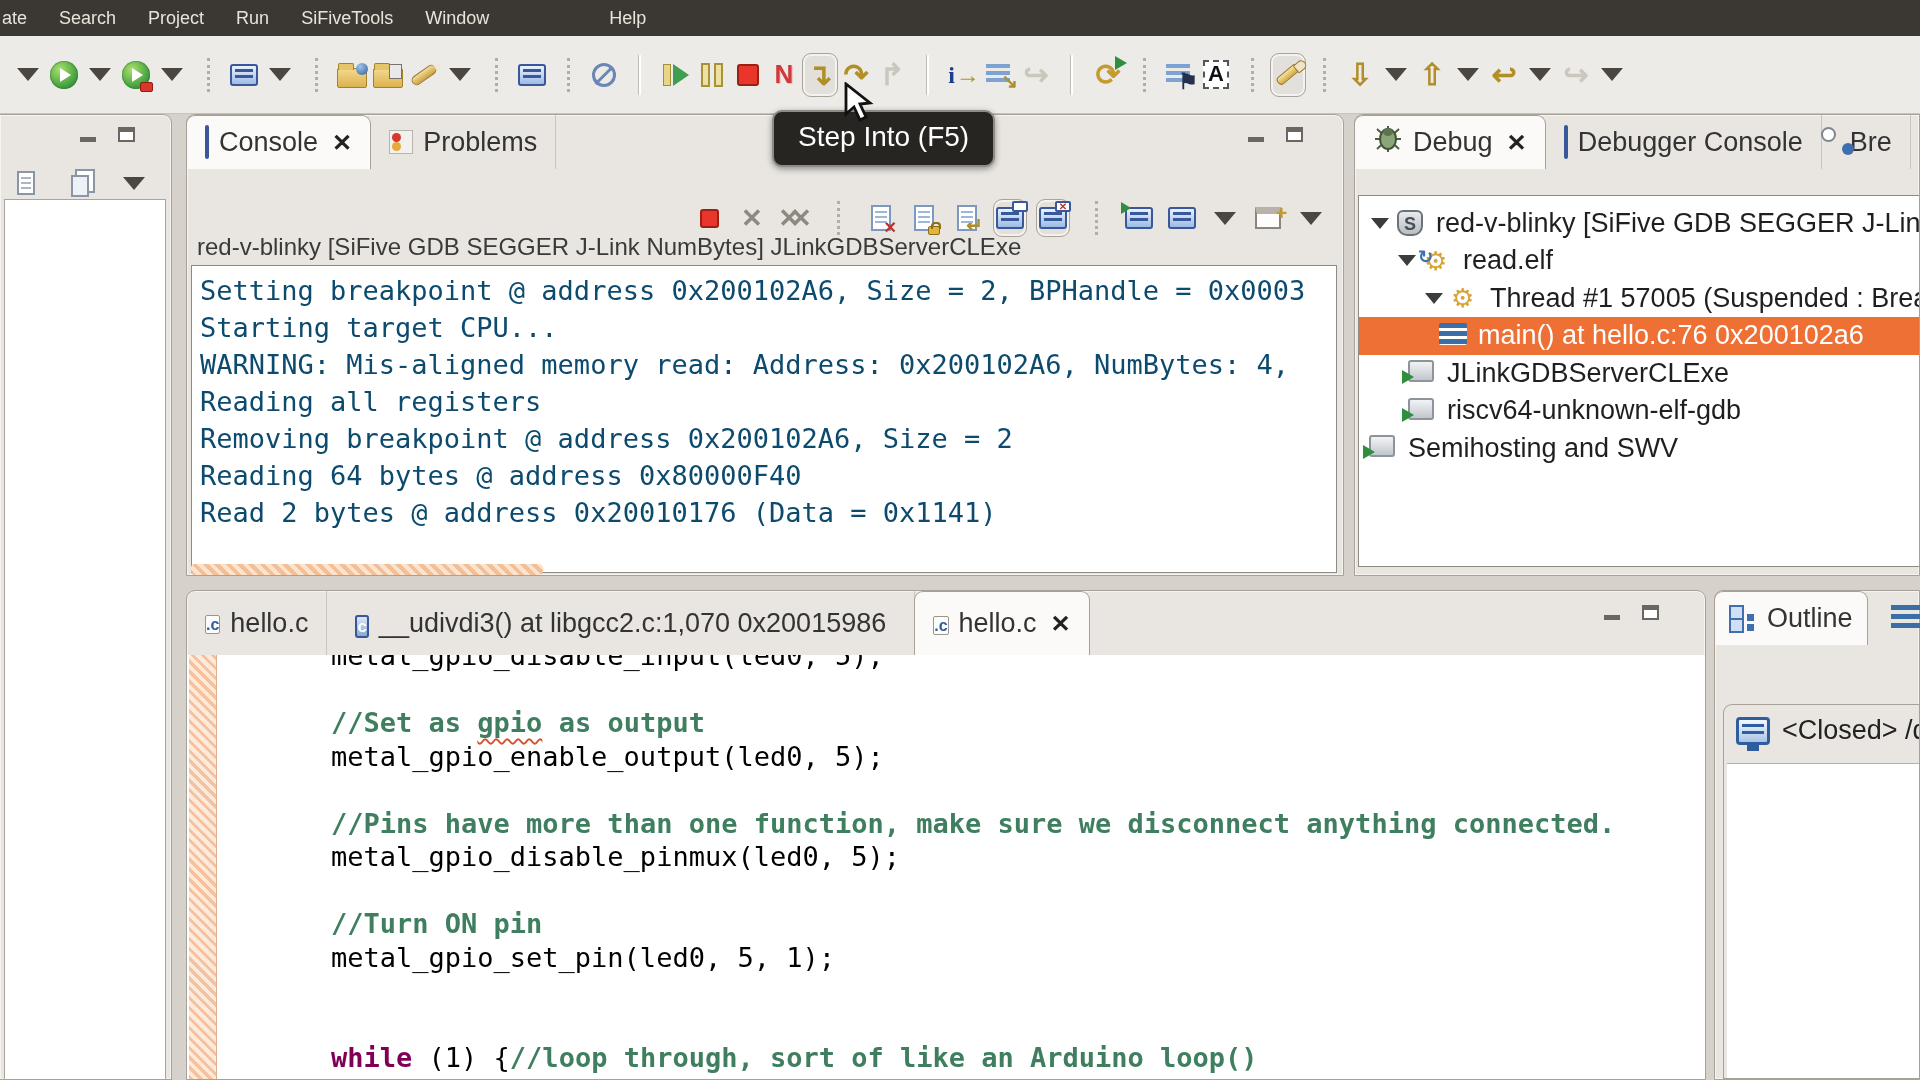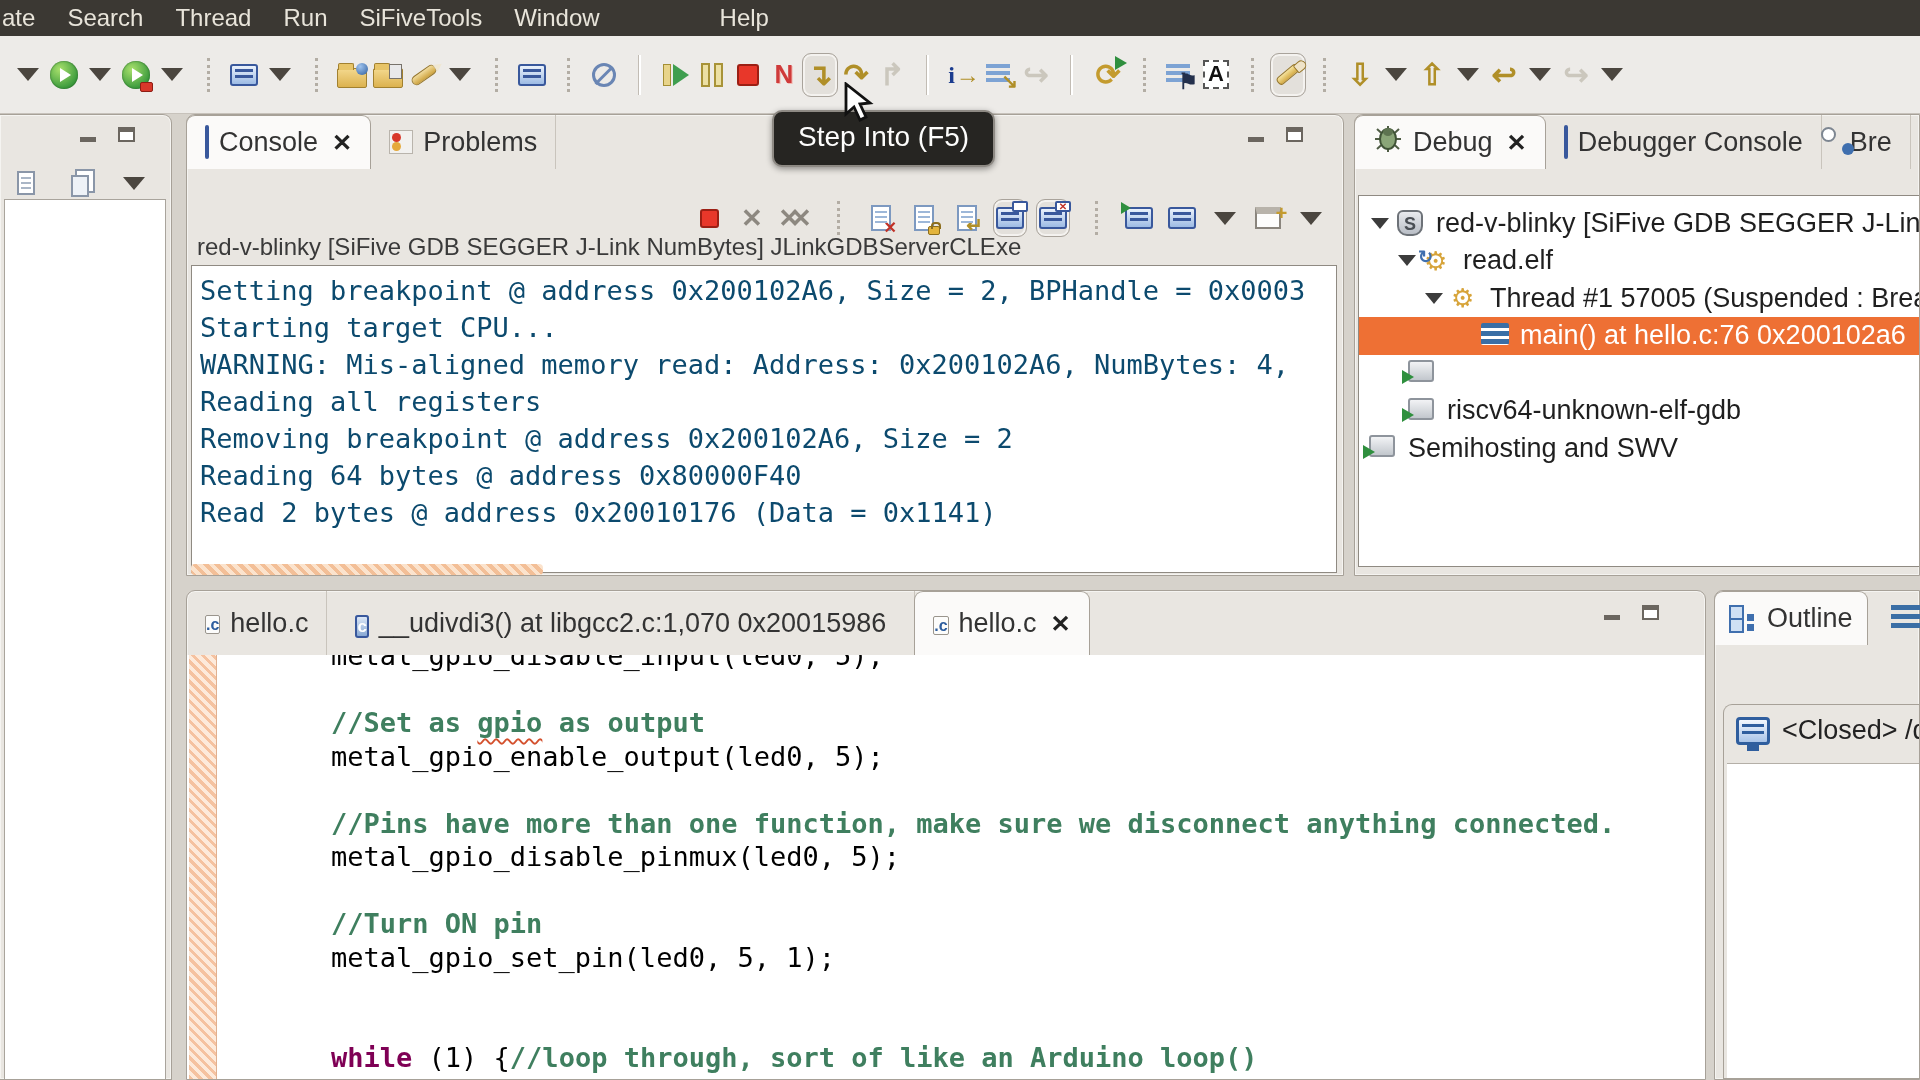--- a/index.html
+++ b/index.html
@@ -1,21 +1,21 @@
 <!DOCTYPE html>
 <html><head>
 <meta charset="utf-8">
 <style>
   * { margin:0; padding:0; box-sizing:border-box; }
   html,body { width:1920px; height:1080px; overflow:hidden; }
   body { background:#d6d2cb; font-family:"Liberation Sans", sans-serif; position:relative; }
 
   
   .menubar { position:absolute; left:0; top:0; width:1920px; height:36px; background:#3b3833;
-             display:flex; align-items:center; color:#e8e4da; font-size:24px; }
+             display:flex; align-items:center; color:#e8e4da; font-size:18px; }
   .menubar .mi { padding:0 16px; cursor:default; }
   .menubar .mi:first-child { padding-left:2px; }
   .menubar .mi:last-child { margin-left:88px; }
 
   
   .toolbar { position:absolute; left:0; top:36px; width:1920px; height:78px; background:#edebe8;
              border-bottom:1px solid #c7c2bb; display:flex; align-items:center; padding-left:10px; }
   .tbi { width:36px; height:44px; display:flex; align-items:center; justify-content:center; flex:0 0 auto; position:relative; }
   .tbi.pressed { background:#e3e0db; border:1px solid #a9a39b; border-radius:9px; box-shadow:inset 0 0 0 2px #f4f2ef; }
   .tbi.dim { opacity:.38; filter:grayscale(.8); }
@@ -150,21 +150,21 @@
   .pagei { width:18px; height:24px; background:#fff; border:2px solid #8a96a8; position:relative; }
   .pagei:after { content:""; position:absolute; left:2px; top:4px; right:2px; height:2px; background:#aab6c6; box-shadow:0 5px 0 #aab6c6,0 10px 0 #aab6c6; }
   .pagesi { width:18px; height:22px; border:2px solid #8a96a8; background:#eef2f7; box-shadow:5px -5px 0 -1px #fff, 5px -5px 0 1px #8a96a8; position:relative; top:3px; }
 </style>
 </head>
 <body>
 
 <div class="menubar" id="menubar">
     <span class="mi">ate</span>
     <span class="mi">Search</span>
-    <span class="mi">Thread</span>
+    <span class="mi">Project</span>
     <span class="mi">Run</span>
     <span class="mi">SiFiveTools</span>
     <span class="mi">Window</span>
     <span class="mi">Help</span>
   </div>
 
 <div class="toolbar" id="toolbar">
     <span class="tbi">
       <i class="tri"></i>
     </span>
@@ -467,34 +467,35 @@
         </span>
         <span>read.elf</span>
       </div>
       <div class="trow" style="top: 83px; padding-left: 66px;">
         <span class="exp"></span>
         <span class="ticon">
           <i class="tproc">⚙</i>
         </span>
         <span>Thread #1 57005 (Suspended : Breakpo</span>
       </div>
-      <div class="trow sel" style="top: 120.5px; padding-left: 112px;">
+      <div class="trow sel" style="top: 120.5px; padding-left: 70px;">
         <span style="width:10px;flex:0 0 auto;"></span>
         <span class="ticon">
           <i class="tstack"></i>
         </span>
         <span>main() at hello.c:76 0x200102a6</span>
       </div>
       <div class="trow" style="top: 158px; padding-left: 39px;">
         <span style="width:10px;flex:0 0 auto;"></span>
         <span class="ticon">
           <i class="tterm">
             <b></b>
           </i>
         </span>
+        <span>JLinkGDBServerCLExe</span>
       </div>
       <div class="trow" style="top: 195.5px; padding-left: 39px;">
         <span style="width:10px;flex:0 0 auto;"></span>
         <span class="ticon">
           <i class="tterm">
             <b></b>
           </i>
         </span>
         <span>riscv64-unknown-elf-gdb</span>
       </div>

